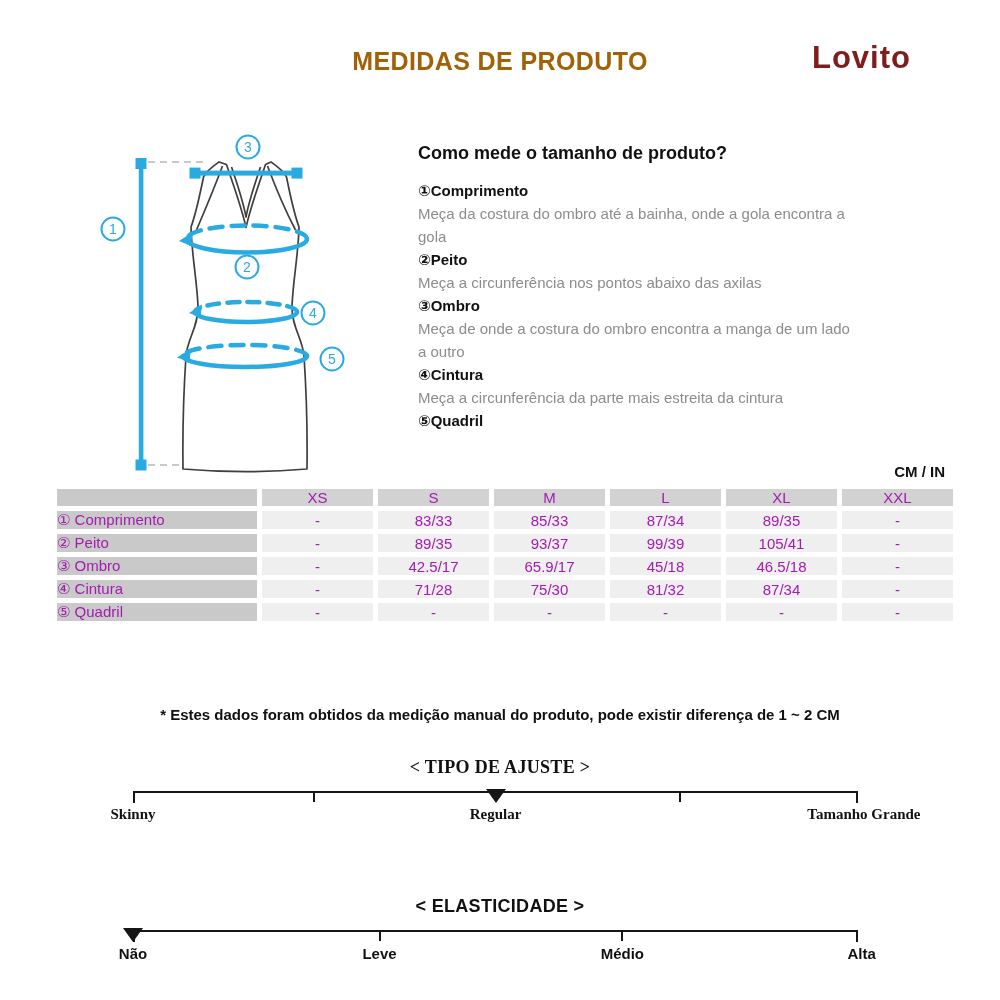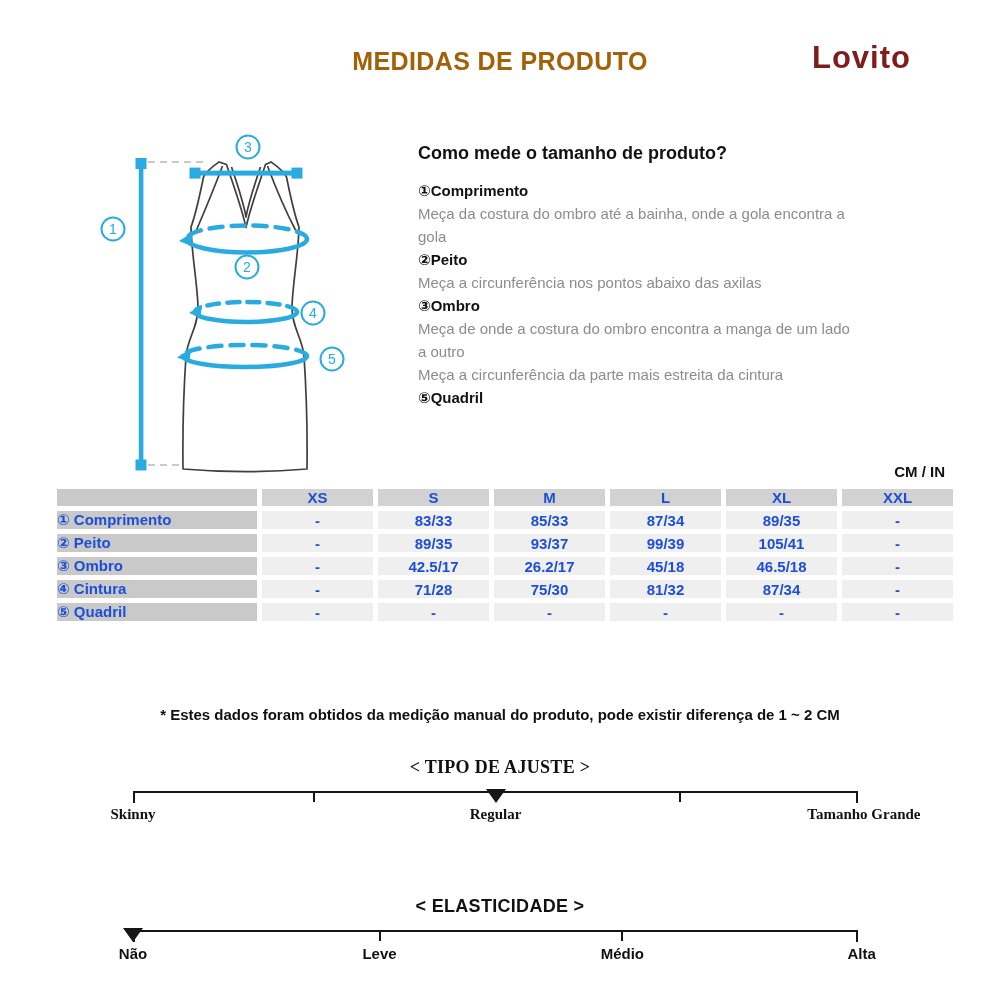--- a/index.html
+++ b/index.html
@@ -27,21 +27,21 @@
   .guide{position:absolute;left:418px;top:143px;width:540px;}
   .guide-heading{font-size:18px;font-weight:bold;color:#111;margin-bottom:15px;}
   .item-title{font-size:15px;font-weight:bold;color:#111;line-height:23px;}
   .item-desc{font-size:15px;color:var(--desc);line-height:23px;white-space:pre-line;}
   .units{position:absolute;top:463px;right:55px;font-size:15px;font-weight:bold;color:#111;}
   table.size-table{
     position:absolute;left:52px;top:484px;border-collapse:separate;border-spacing:5px;
     table-layout:fixed;width:901px;
   }
   table.size-table th,table.size-table td{
-    height:16px;padding:0;font-size:15px;font-weight:bold;color:#1d4ed8;vertical-align:middle;
+    height:16px;padding:0;font-size:15px;font-weight:normal;color:#a21caf;vertical-align:middle;
   }
   th.corner{width:200px;background:var(--label-bg);}
   th.size-col{width:111px;background:var(--th-bg);text-align:center;}
   td.row-label{background:var(--label-bg);text-align:left;padding-left:12px;}
   td.size-cell{background:var(--cell-bg);text-align:center;}
   .footnote{
     position:absolute;top:706px;left:0;width:100%;text-align:center;
     font-size:15px;font-weight:bold;color:#111;
   }
   .scale{position:absolute;left:0;width:1000px;}
@@ -148,20 +148,21 @@
     <div class="guide-heading">Como mede o tamanho de produto?</div>
     <div id="guide-items">
         <div class="item-title">①Comprimento</div>
         <div class="item-desc">Meça da costura do ombro até a bainha, onde a gola encontra a
 gola</div>
         <div class="item-title">②Peito</div>
         <div class="item-desc">Meça a circunferência nos pontos abaixo das axilas</div>
         <div class="item-title">③Ombro</div>
         <div class="item-desc">Meça de onde a costura do ombro encontra a manga de um lado
 a outro</div>
+        <div class="item-title">④Cintura</div>
         <div class="item-desc">Meça a circunferência da parte mais estreita da cintura</div>
         <div class="item-title">⑤Quadril</div>
       </div>
   </div>
 
   <div class="units">CM / IN</div>
 
   <table class="size-table">
     <thead id="table-head">
         <tr>
@@ -190,21 +191,21 @@
           <td class="size-cell">89/35</td>
           <td class="size-cell">93/37</td>
           <td class="size-cell">99/39</td>
           <td class="size-cell">105/41</td>
           <td class="size-cell">-</td>
         </tr>
         <tr>
           <td class="row-label">③ Ombro</td>
           <td class="size-cell">-</td>
           <td class="size-cell">42.5/17</td>
-          <td class="size-cell">26.2/17</td>
+          <td class="size-cell">65.9/17</td>
           <td class="size-cell">45/18</td>
           <td class="size-cell">46.5/18</td>
           <td class="size-cell">-</td>
         </tr>
         <tr>
           <td class="row-label">④ Cintura</td>
           <td class="size-cell">-</td>
           <td class="size-cell">71/28</td>
           <td class="size-cell">75/30</td>
           <td class="size-cell">81/32</td>

